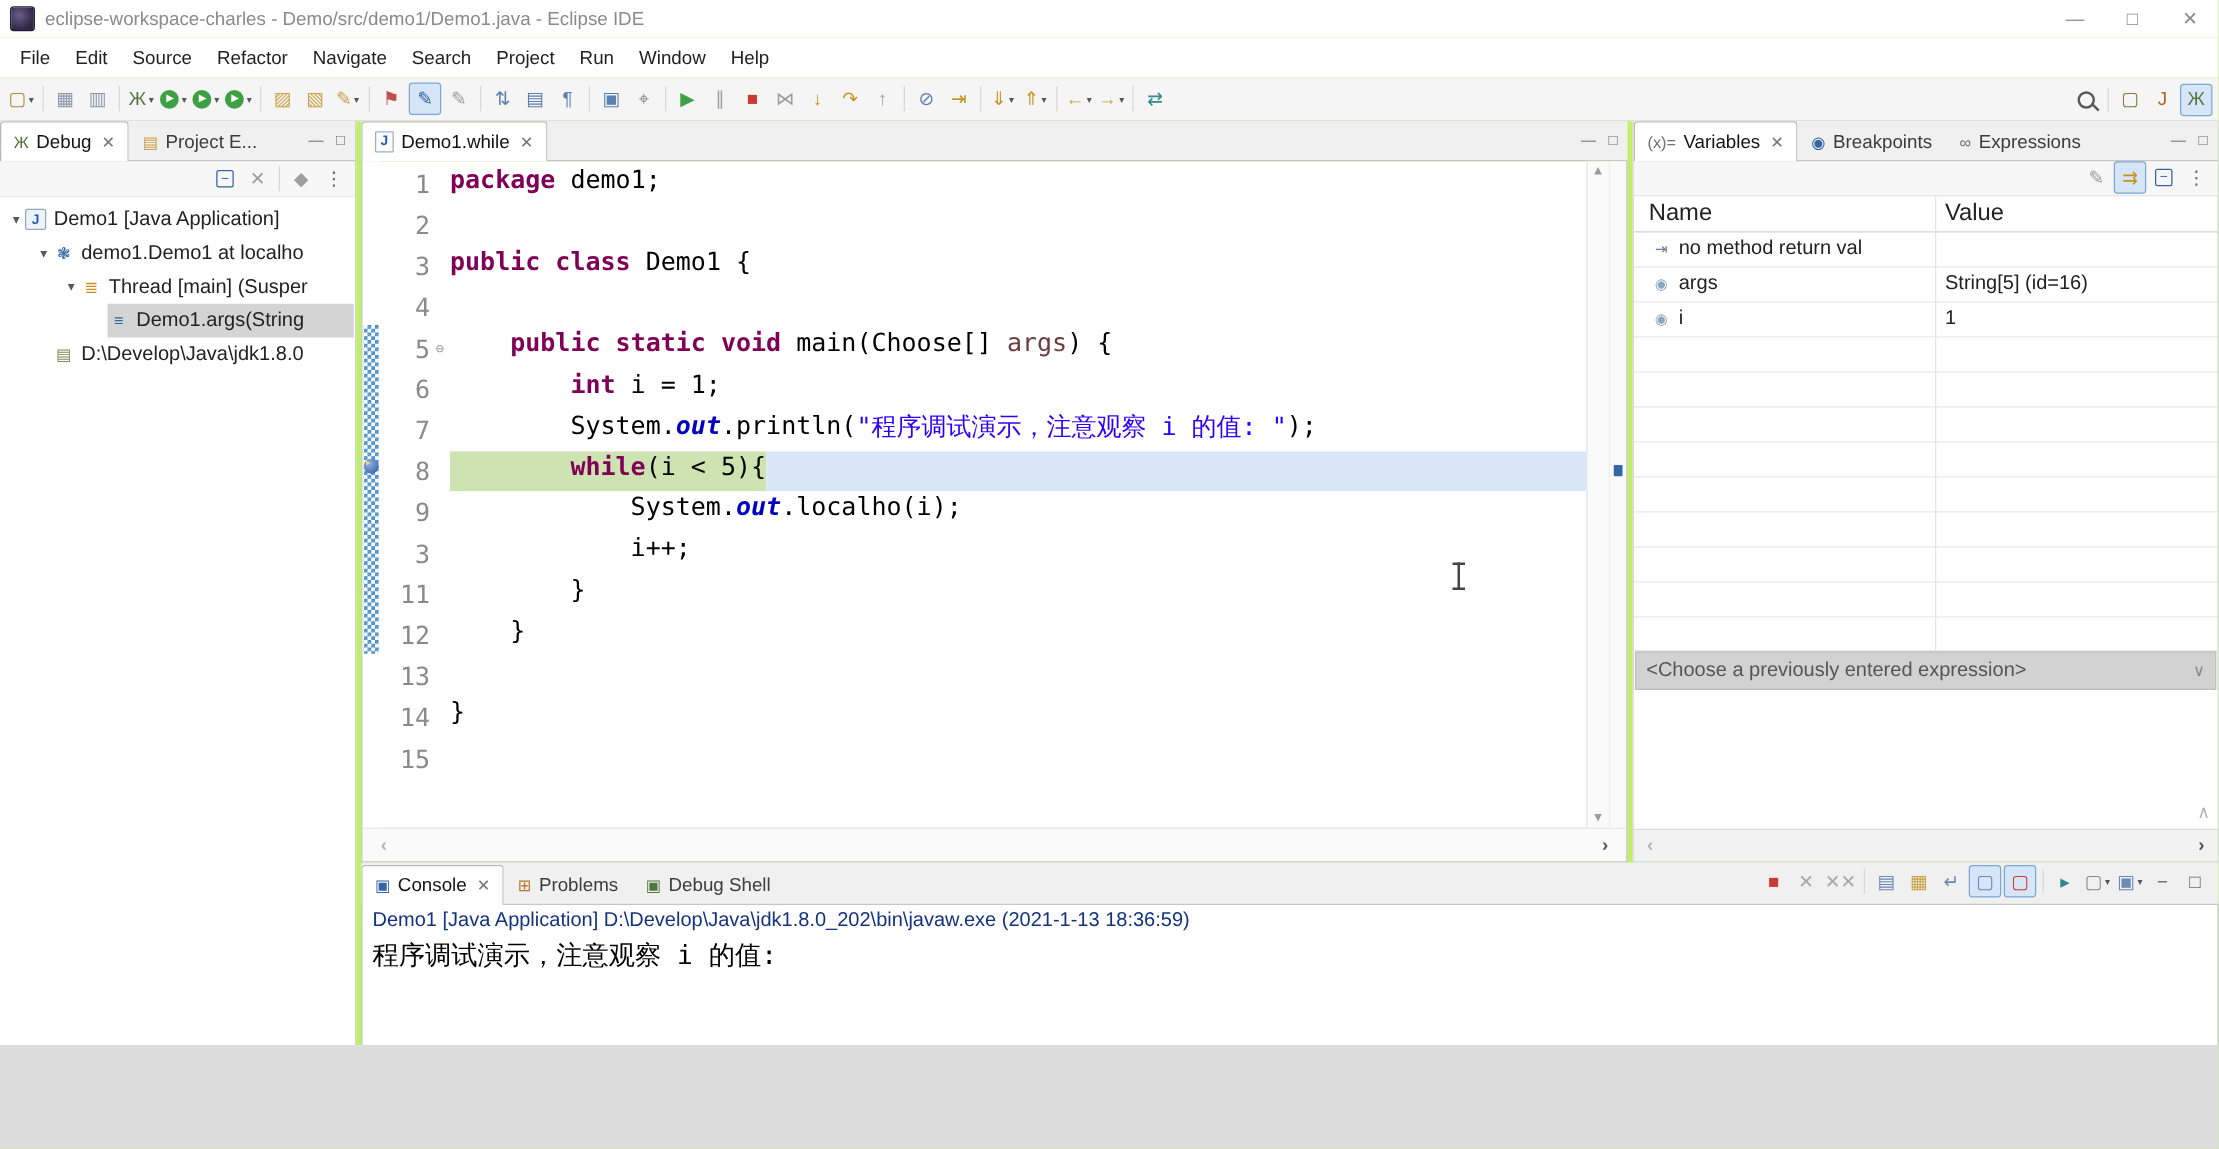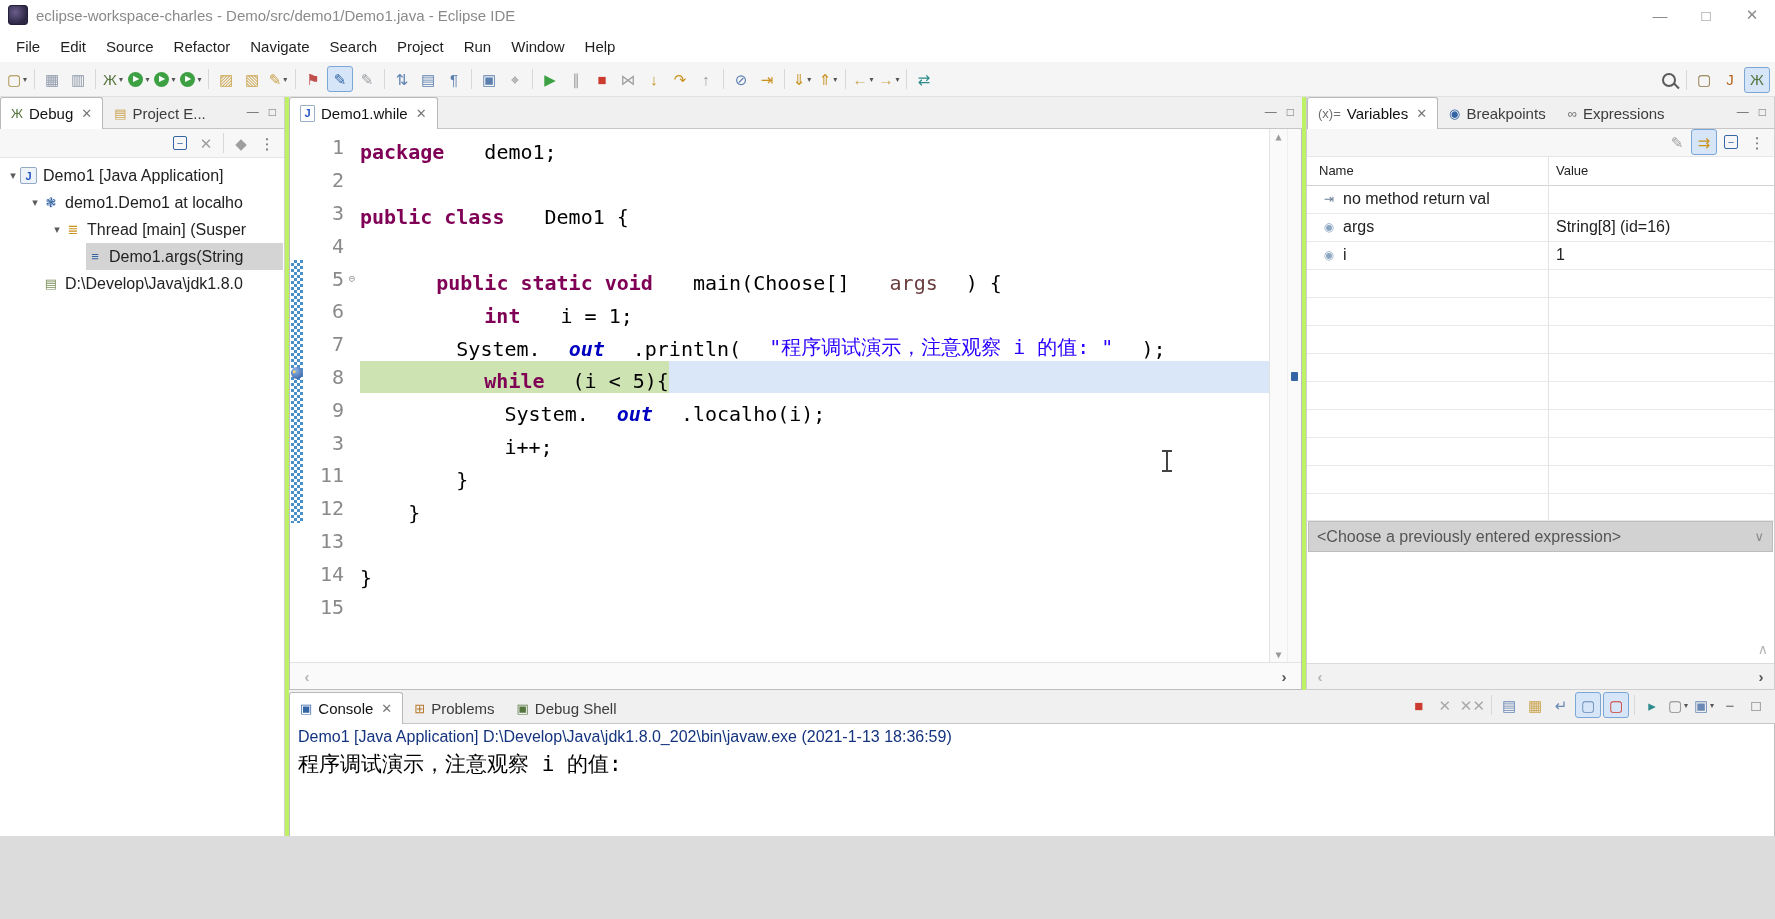--- a/index.html
+++ b/index.html
@@ -66,21 +66,21 @@
                       linear-gradient(45deg,#4a90c8 25%,transparent 25%,transparent 75%,#4a90c8 75%);
      background-size:6px 6px;background-position:0 0,3px 3px;background-color:#fff;}
   #bp-icon{position:absolute;left:1px;top:238px;width:12px;height:12px;border-radius:50%;
      background:radial-gradient(circle at 35% 30%,#8fb4e8,#2a5699);}
   #bp-icon::after{content:"▸";position:absolute;left:1px;top:-1px;font-size:9px;color:#ffd65e;}
   #lines{flex:1;display:flex;flex-direction:column;padding-top:2px;}
   .cl{height:32.8px;display:flex;align-items:center;font-size:20px;}
   .ln{width:40px;text-align:right;color:#8a8a8a;flex:none;}
   .fold{width:16px;flex:none;font-size:11px;color:#9a9a9a;text-align:center;}
   .codecell{flex:1;display:flex;align-items:center;height:100%;overflow:hidden;}
-  .segs{white-space:pre;display:flex;align-items:flex-end;height:100%;gap:28px;}
+  .segs{white-space:pre;display:flex;align-items:flex-start;height:100%;}
   .filler{flex:1;height:100%;}
   .cl.dbg .segs{background:#cde3b1;}
   .cl.dbg .filler{background:#d9e7f8;}
   .kw{color:#7f0055;font-weight:bold;}
   .pl{color:#000;}
   .str{color:#2a00ff;}
   .fld{color:#0000c0;font-style:italic;font-weight:bold;}
   .prm{color:#6a3e3e;}
   #editor-vscroll{width:17px;border-left:1px solid #e3e3e3;background:#fafafa;display:flex;flex-direction:column;
       justify-content:space-between;align-items:center;padding:2px 0;flex:none;font-size:10px;color:#9a9a9a;}
@@ -88,21 +88,21 @@
   #ann-marker{position:absolute;left:3px;top:243px;width:7px;height:9px;background:#3465a4;border-radius:1px;}
   #editor-hscroll{height:26px;border-top:1px solid #e3e3e3;background:#fafafa;display:flex;align-items:center;justify-content:space-between;padding:0 4px;}
   #mouse-cursor{left:1166px;top:450px;width:2px;height:22px;background:#444;}
   #mouse-cursor::before,#mouse-cursor::after{content:"";position:absolute;left:-4px;width:10px;height:2px;background:#444;}
   #mouse-cursor::before{top:0;} #mouse-cursor::after{bottom:0;}
   
   #right-panel{left:1306px;top:97px;width:469px;height:593px;background:#fff;border:1px solid #cdcdcd;border-top:none;
      display:flex;flex-direction:column;box-sizing:border-box;}
   #vars-table{position:relative;height:378px;border-bottom:1px solid #e8e8e8;overflow:hidden;}
   .vrow{height:27px;display:flex;align-items:center;border-bottom:1px solid #e9e9e9;font-size:16px;}
-  .vrow.header{font-size:13px;color:#222;border-bottom:1px solid #d2d2d2;height:28px;}
+  .vrow.header{font-size:19px;color:#222;border-bottom:1px solid #d2d2d2;height:28px;}
   .vcell-name{width:241px;flex:none;display:flex;align-items:center;padding-left:12px;box-sizing:border-box;overflow:hidden;white-space:nowrap;}
   .vcell-value{flex:1;padding-left:8px;white-space:nowrap;overflow:hidden;}
   .vicon{width:20px;font-size:12px;text-align:center;margin-right:4px;flex:none;}
   #vars-coldiv{position:absolute;left:241px;top:0;width:1px;height:100%;background:#e3e3e3;}
   #expr-bar{height:30px;background:#d2d2d2;border:1px solid #bdbdbd;margin:0 1px;display:flex;align-items:center;
      font-size:16px;color:#555;padding:0 8px;justify-content:space-between;}
   #expr-detail{height:103px;background:#fff;display:flex;justify-content:flex-end;align-items:flex-end;padding:6px;color:#b5b5b5;font-size:14px;}
   
   #console-panel{left:289px;top:690px;width:1486px;height:203px;display:flex;flex-direction:column;}
   #console-tabrow{height:33px;}
@@ -558,21 +558,21 @@
               <span class="vicon" style="color: rgb(106, 127, 152);">⇥</span>
               <span>no method return val</span>
             </div>
             <div class="vcell-value"></div>
           </div>
           <div class="vrow">
             <div class="vcell-name">
               <span class="vicon" style="color: rgb(138, 165, 191);">◉</span>
               <span>args</span>
             </div>
-            <div class="vcell-value">String[8]  (id=16)</div>
+            <div class="vcell-value">String[5]  (id=16)</div>
           </div>
           <div class="vrow">
             <div class="vcell-name">
               <span class="vicon" style="color: rgb(138, 165, 191);">◉</span>
               <span>i</span>
             </div>
             <div class="vcell-value">1</div>
           </div>
           <div class="vrow">
             <div class="vcell-name"></div>

